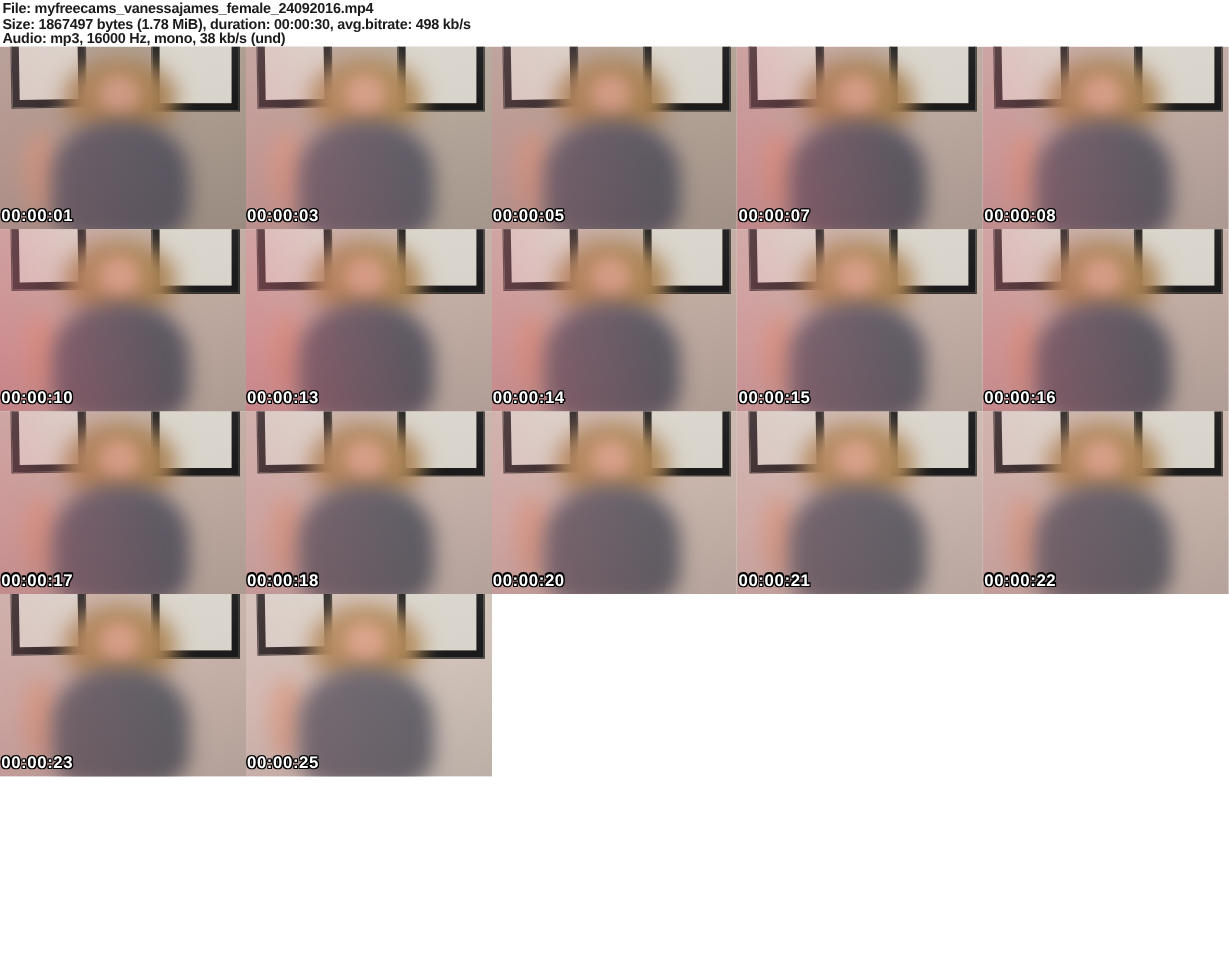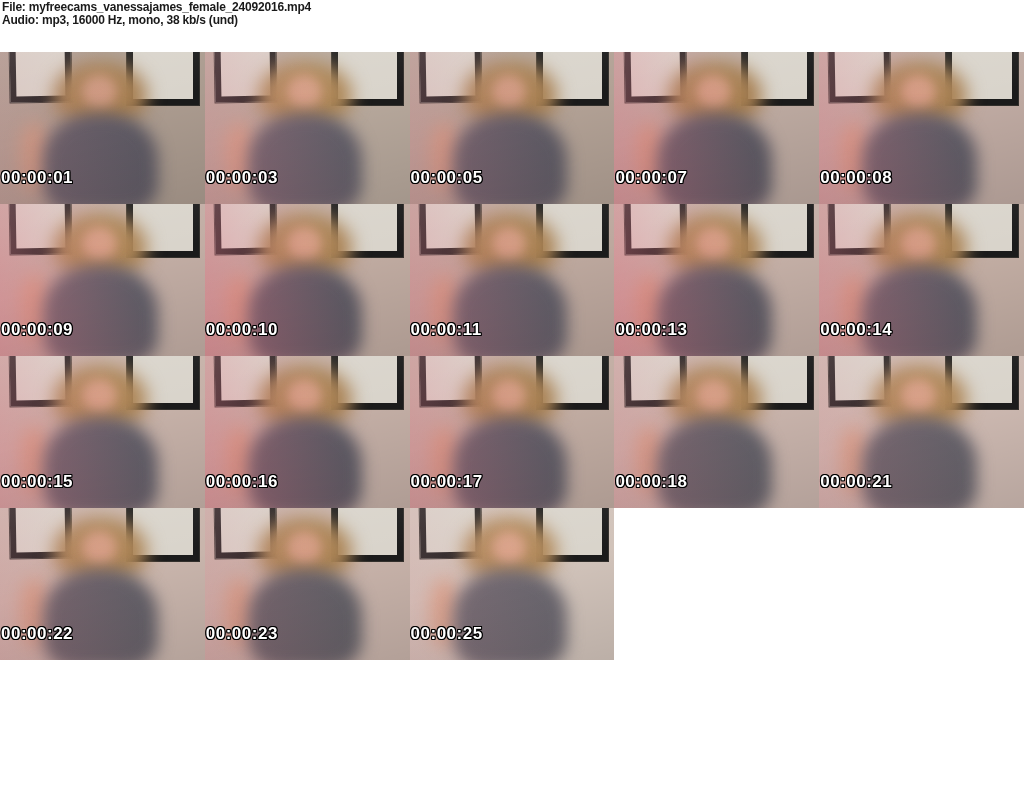--- a/index.html
+++ b/index.html
@@ -9,21 +9,21 @@
   }
   body {
     width: 1024px;
     height: 811px;
     overflow: hidden;
     font-family: "Liberation Sans", sans-serif;
   }
   
   .media-header {
     box-sizing: border-box;
-    height: 52px;
+    height: 39px;
     padding: 1px 0 0 2px;
     background: #ffffff;
   }
   .meta-line {
     font-weight: bold;
     font-size: 12px;
     line-height: 12.7px;
     color: #1a1a1a;
     letter-spacing: -0.2px;
     white-space: nowrap;
@@ -85,40 +85,41 @@
   }
   
   .cast {
     position: absolute; inset: 0;
     background: linear-gradient(250deg, rgba(0,0,0,0) 38%, var(--cast, #dd758659) 100%);
   }
   
   .timestamp {
     position: absolute;
     left: 1px;
-    bottom: 16px;
+    bottom: 4px;
     font-family: "Liberation Sans", sans-serif;
     font-weight: bold;
-    font-size: 17px;
+    font-size: 14px;
     letter-spacing: 0.5px;
     color: #ffffff;
     text-shadow:
       -1px -1px 0 #000, 1px -1px 0 #000,
       -1px  1px 0 #000, 1px  1px 0 #000,
       -1px  0   0 #000, 1px  0   0 #000,
        0   -1px 0 #000, 0    1px 0 #000;
   }
 </style>
 </head>
 <body>
 
 <div class="sheet">
 
   <div class="media-header">
     <div class="meta-line">File: myfreecams_vanessajames_female_24092016.mp4</div>
+    <div class="meta-line">Size: 1867497 bytes (1.78 MiB), duration: 00:00:30, avg.bitrate: 498 kb/s</div>
     <div class="meta-line">Audio: mp3, 16000 Hz, mono, 38 kb/s (und)</div>
   </div>
 
   <div class="grid">
   <div class="thumb" style="--wall: #ab9b8f; --cast: #d9808c38; --shirt: #5e5a64; --skin: #cc977e; --hair: #a67e51;">
     <div class="art">
       <div class="wframe left"></div>
       <div class="wframe right"></div>
       <div class="blob hair"></div>
       <div class="blob face"></div>
@@ -176,58 +177,34 @@
       <div class="wframe right"></div>
       <div class="blob hair"></div>
       <div class="blob face"></div>
       <div class="blob arm"></div>
       <div class="blob torso"></div>
       <div class="cast"></div>
     </div>
     <span class="timestamp">00:00:08</span>
   </div>
 
-  <div class="thumb" style="--wall: #c2ada4; --cast: #e273847d; --shirt: #625e68; --skin: #d59d83; --hair: #ac8455;">
-    <div class="art">
-      <div class="wframe left"></div>
-      <div class="wframe right"></div>
-      <div class="blob hair"></div>
-      <div class="blob face"></div>
-      <div class="blob arm"></div>
-      <div class="blob torso"></div>
-      <div class="cast"></div>
-    </div>
-    <span class="timestamp">00:00:09</span>
-  </div>
 
   <div class="thumb" style="--wall: #c0aba1; --cast: #e06a7e80; --shirt: #5e5a64; --skin: #d49c82; --hair: #aa8254;">
     <div class="art">
       <div class="wframe left"></div>
       <div class="wframe right"></div>
       <div class="blob hair"></div>
       <div class="blob face"></div>
       <div class="blob arm"></div>
       <div class="blob torso"></div>
       <div class="cast"></div>
     </div>
     <span class="timestamp">00:00:10</span>
   </div>
 
-  <div class="thumb" style="--wall: #bda89e; --cast: #df6f8166; --shirt: #615d67; --skin: #d29a80; --hair: #a88051;">
-    <div class="art">
-      <div class="wframe left"></div>
-      <div class="wframe right"></div>
-      <div class="blob hair"></div>
-      <div class="blob face"></div>
-      <div class="blob arm"></div>
-      <div class="blob torso"></div>
-      <div class="cast"></div>
-    </div>
-    <span class="timestamp">00:00:11</span>
-  </div>
 
   <div class="thumb" style="--wall: #c4afa6; --cast: #e1697c80; --shirt: #5f5b65; --skin: #d39b81; --hair: #ab8354;">
     <div class="art">
       <div class="wframe left"></div>
       <div class="wframe right"></div>
       <div class="blob hair"></div>
       <div class="blob face"></div>
       <div class="blob arm"></div>
       <div class="blob torso"></div>
       <div class="cast"></div>
@@ -293,20 +270,32 @@
       <div class="wframe right"></div>
       <div class="blob hair"></div>
       <div class="blob face"></div>
       <div class="blob arm"></div>
       <div class="blob torso"></div>
       <div class="cast"></div>
     </div>
     <span class="timestamp">00:00:18</span>
   </div>
 
+  <div class="thumb" style="--wall: #cab6ad; --cast: #dd78864d; --shirt: #656169; --skin: #d59d83; --hair: #ad8556;">
+    <div class="art">
+      <div class="wframe left"></div>
+      <div class="wframe right"></div>
+      <div class="blob hair"></div>
+      <div class="blob face"></div>
+      <div class="blob arm"></div>
+      <div class="blob torso"></div>
+      <div class="cast"></div>
+    </div>
+    <span class="timestamp">00:00:20</span>
+  </div>
 
   <div class="thumb" style="--wall: #ccb8b0; --cast: #d97a8740; --shirt: #66626a; --skin: #d69e84; --hair: #ae8657;">
     <div class="art">
       <div class="wframe left"></div>
       <div class="wframe right"></div>
       <div class="blob hair"></div>
       <div class="blob face"></div>
       <div class="blob arm"></div>
       <div class="blob torso"></div>
       <div class="cast"></div>

